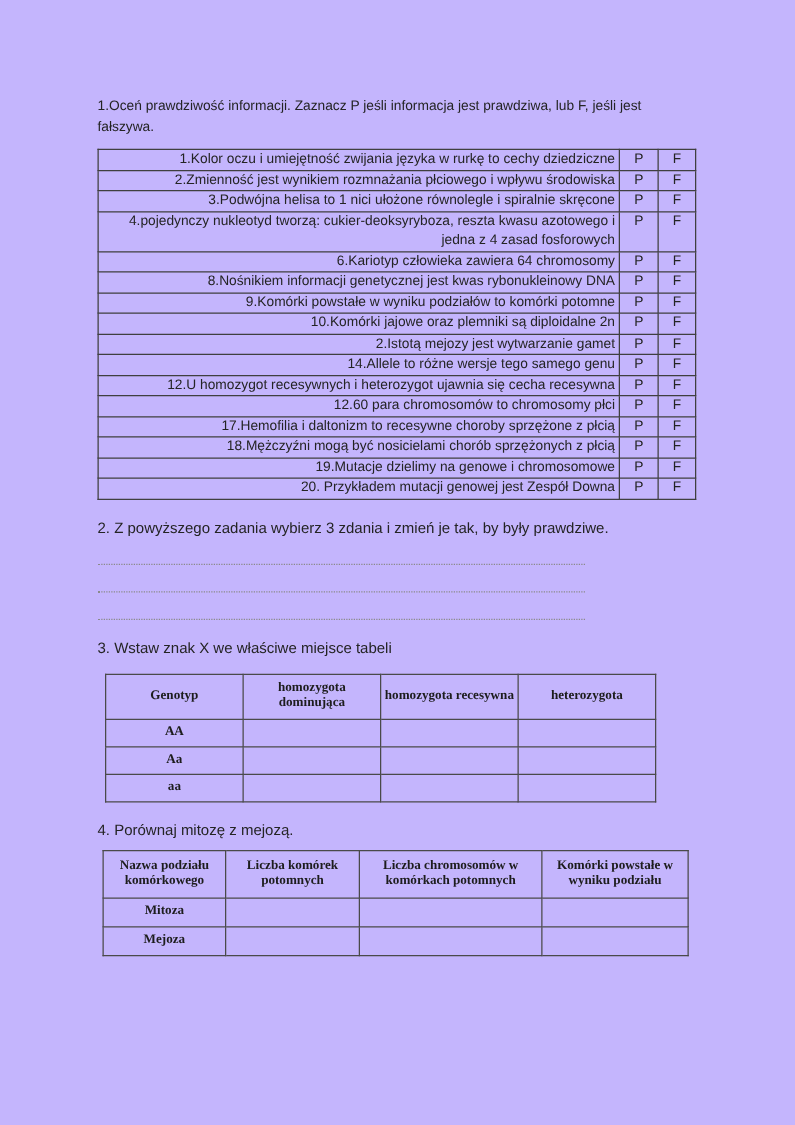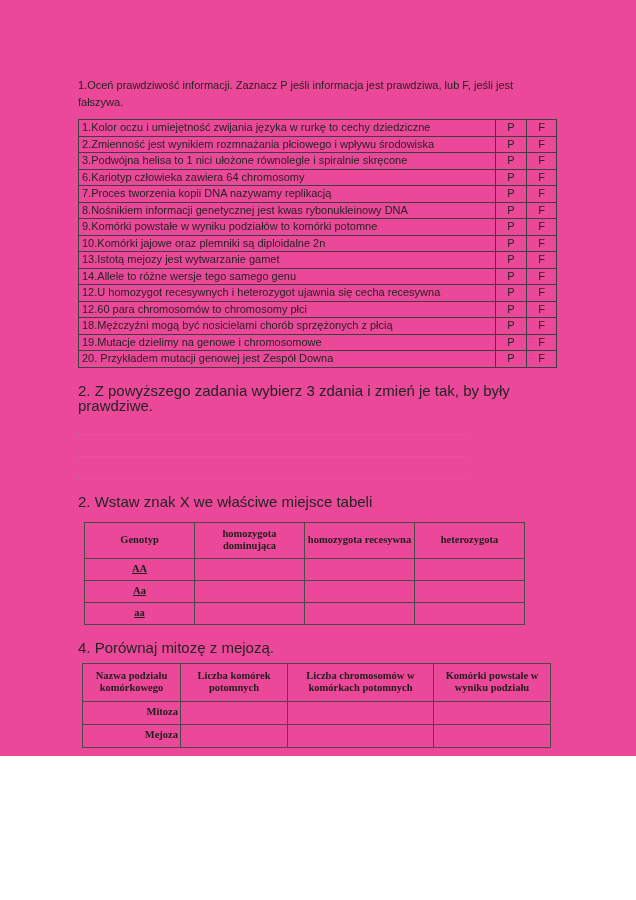--- a/index.html
+++ b/index.html
@@ -1,67 +1,68 @@
 <!DOCTYPE html>
 <html><head>
 <meta charset="utf-8">
 <style>
   html,body { margin:0; padding:0; background:#ffffff; }
   .page {
     position:relative;
-    width:636px; height:756px;
-    background:#ec4899;
+    width:636px; height:900px;
+    background:#c4b5fd;
     font-family:"Liberation Sans", sans-serif;
     color:#242424;
     overflow:hidden;
   }
   .content { position:absolute; left:78px; top:77px; width:478px; }
 
   .heading { font-size:11px; line-height:16.5px; margin:0 0 9px 0; }
 
   table.t1 { border-collapse:collapse; width:478px; table-layout:fixed; }
   table.t1 td {
     border:1px solid #3f3f3f;
     font-size:11px; line-height:15.5px;
     padding:0 3px; vertical-align:top;
     overflow:hidden;
+    text-align:right;
   }
   table.t1 td.pf { text-align:center; padding:0; }
   col.c-text { width:417px; }
   col.c-p { width:31px; }
   col.c-f { width:30px; }
 
-  .task-title { font-size:15px; line-height:15px; margin:15px 0 0 0; }
+  .task-title { font-size:12px; line-height:15px; margin:15px 0 0 0; }
 
   .lines { margin-top:5px; width:390px; }
   .answer-line { height:0; border-top:1px dotted #8a8a8a; margin-top:21px; }
 
   table.serif-tbl {
     border-collapse:collapse;
     font-family:"Liberation Serif", serif;
     font-weight:bold;
     color:#1d1d1d;
     table-layout:fixed;
   }
   table.serif-tbl th, table.serif-tbl td {
     border:1.5px solid #4a4a4a;
     font-size:10.5px; line-height:12.5px;
     text-align:center; vertical-align:middle;
     padding:2px;
     overflow:hidden;
   }
   table.t3 { margin:13px 16px 0 6px; width:440px; }
   table.t3 th { height:31px; }
-  table.t3 td { height:17px;text-decoration:underline; }
+  table.t3 td { height:17px; }
   col.g1 { width:110px; } col.g2 { width:110px; }
   col.g3 { width:110px; } col.g4 { width:110px; }
 
   table.t4 { margin:8px 0 0 4px; width:468px; }
   table.t4 th { height:33px; }
-  table.t4 td { height:18px;text-align:right; }
+  table.t4 td { height:18px; }
   col.m1 { width:98px; } col.m2 { width:107px; }
   col.m3 { width:146px; } col.m4 { width:117px; }
 </style>
 </head>
 <body>
 
 <div class="page">
   <div class="content">
 
     <p class="heading">1.Oceń prawdziwość informacji. Zaznacz P jeśli informacja jest prawdziwa, lub F, jeśli jest fałszywa.</p>
@@ -82,61 +83,66 @@
           <td class="stmt">2.Zmienność jest wynikiem rozmnażania płciowego i wpływu środowiska</td>
           <td class="pf">P</td>
           <td class="pf">F</td>
         </tr>
         <tr>
           <td class="stmt">3.Podwójna helisa to 1 nici ułożone równolegle i spiralnie skręcone</td>
           <td class="pf">P</td>
           <td class="pf">F</td>
         </tr>
         <tr>
+          <td class="stmt">4.pojedynczy nukleotyd tworzą: cukier-deoksyryboza, reszta kwasu azotowego i jedna z 4 zasad fosforowych</td>
+          <td class="pf">P</td>
+          <td class="pf">F</td>
+        </tr>
+        <tr>
           <td class="stmt">6.Kariotyp człowieka zawiera 64 chromosomy</td>
           <td class="pf">P</td>
           <td class="pf">F</td>
         </tr>
         <tr>
-          <td class="stmt">7.Proces tworzenia kopii DNA nazywamy replikacją</td>
-          <td class="pf">P</td>
-          <td class="pf">F</td>
-        </tr>
-        <tr>
           <td class="stmt">8.Nośnikiem informacji genetycznej jest kwas rybonukleinowy DNA</td>
           <td class="pf">P</td>
           <td class="pf">F</td>
         </tr>
         <tr>
           <td class="stmt">9.Komórki powstałe w wyniku podziałów to komórki potomne</td>
           <td class="pf">P</td>
           <td class="pf">F</td>
         </tr>
         <tr>
           <td class="stmt">10.Komórki jajowe oraz plemniki są diploidalne 2n</td>
           <td class="pf">P</td>
           <td class="pf">F</td>
         </tr>
         <tr>
-          <td class="stmt">13.Istotą mejozy jest wytwarzanie gamet</td>
+          <td class="stmt">2.Istotą mejozy jest wytwarzanie gamet</td>
           <td class="pf">P</td>
           <td class="pf">F</td>
         </tr>
         <tr>
           <td class="stmt">14.Allele to różne wersje tego samego genu</td>
           <td class="pf">P</td>
           <td class="pf">F</td>
         </tr>
         <tr>
           <td class="stmt">12.U homozygot recesywnych i heterozygot ujawnia się cecha recesywna</td>
           <td class="pf">P</td>
           <td class="pf">F</td>
         </tr>
         <tr>
           <td class="stmt">12.60 para chromosomów to chromosomy płci</td>
+          <td class="pf">P</td>
+          <td class="pf">F</td>
+        </tr>
+        <tr>
+          <td class="stmt">17.Hemofilia i daltonizm to recesywne choroby sprzężone z płcią</td>
           <td class="pf">P</td>
           <td class="pf">F</td>
         </tr>
         <tr>
           <td class="stmt">18.Mężczyźni mogą być nosicielami chorób sprzężonych z płcią</td>
           <td class="pf">P</td>
           <td class="pf">F</td>
         </tr>
         <tr>
           <td class="stmt">19.Mutacje dzielimy na genowe i chromosomowe</td>
@@ -151,21 +157,21 @@
       </tbody>
     </table>
 
     <p class="task-title">2. Z powyższego zadania wybierz 3 zdania i zmień je tak, by były prawdziwe.</p>
     <div class="lines">
       <div class="answer-line"></div>
       <div class="answer-line"></div>
       <div class="answer-line"></div>
     </div>
 
-    <p class="task-title">2. Wstaw znak X we właściwe miejsce tabeli</p>
+    <p class="task-title">3. Wstaw znak X we właściwe miejsce tabeli</p>
     <table class="serif-tbl t3">
       <colgroup>
           <col class="g1">
           <col class="g2">
           <col class="g3">
           <col class="g4">
         </colgroup>
       <thead>
         <tr>
           <th>Genotyp</th>

